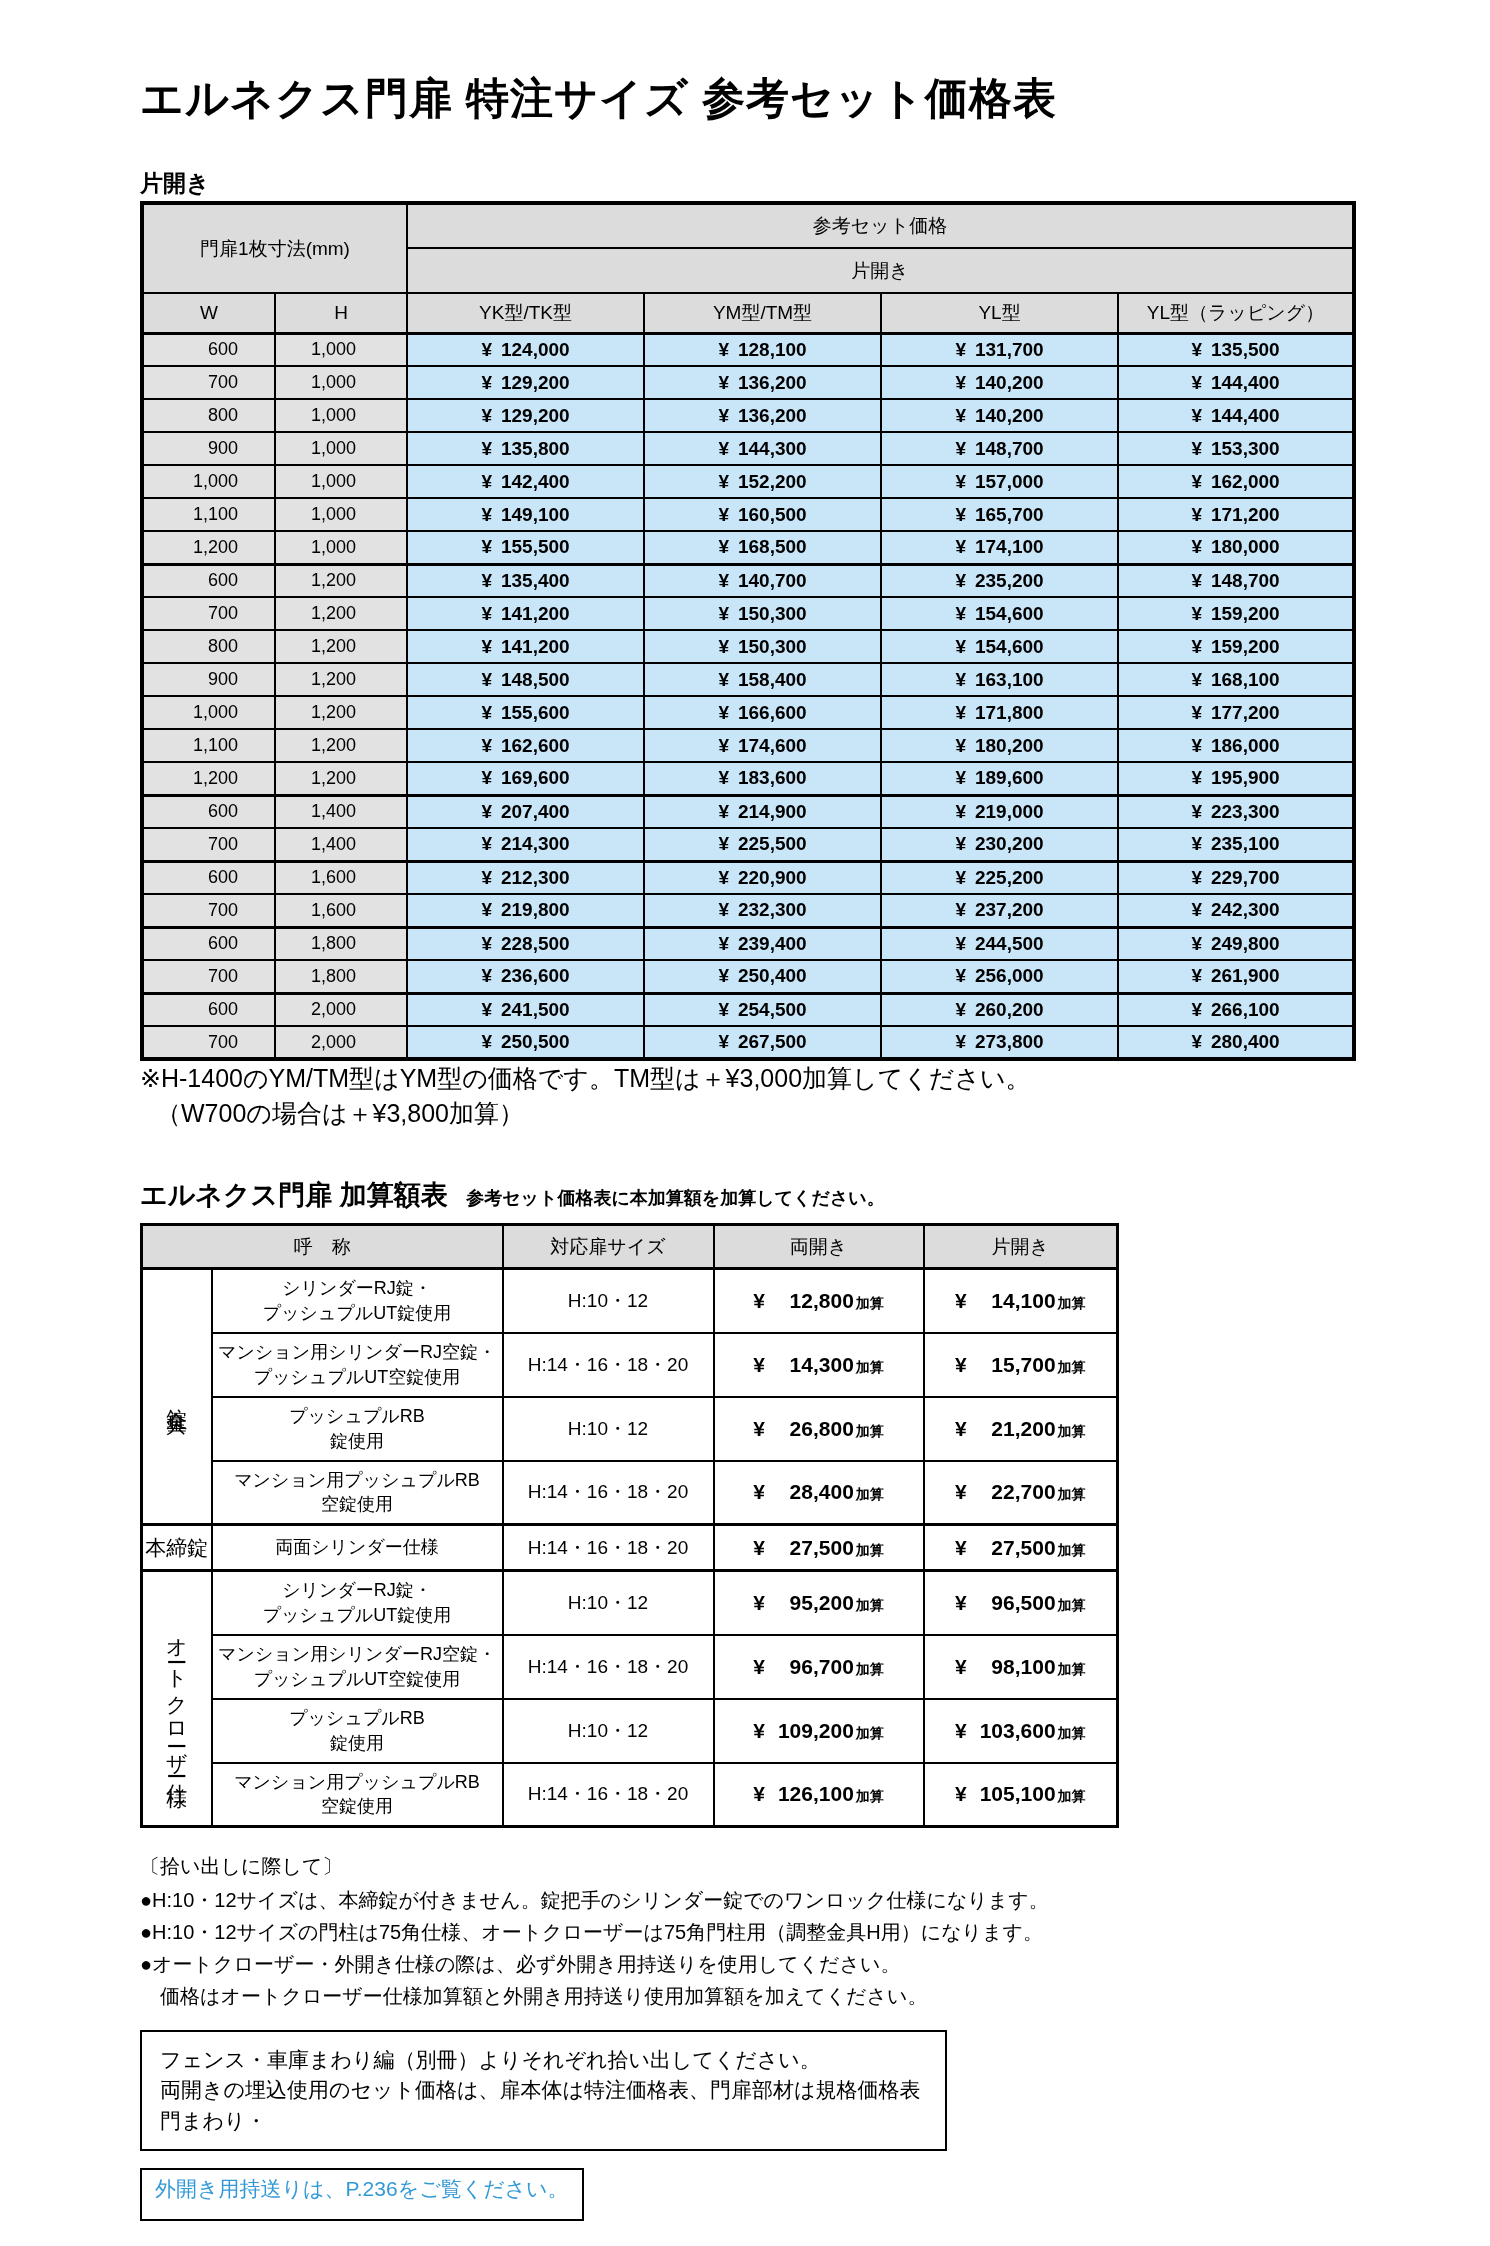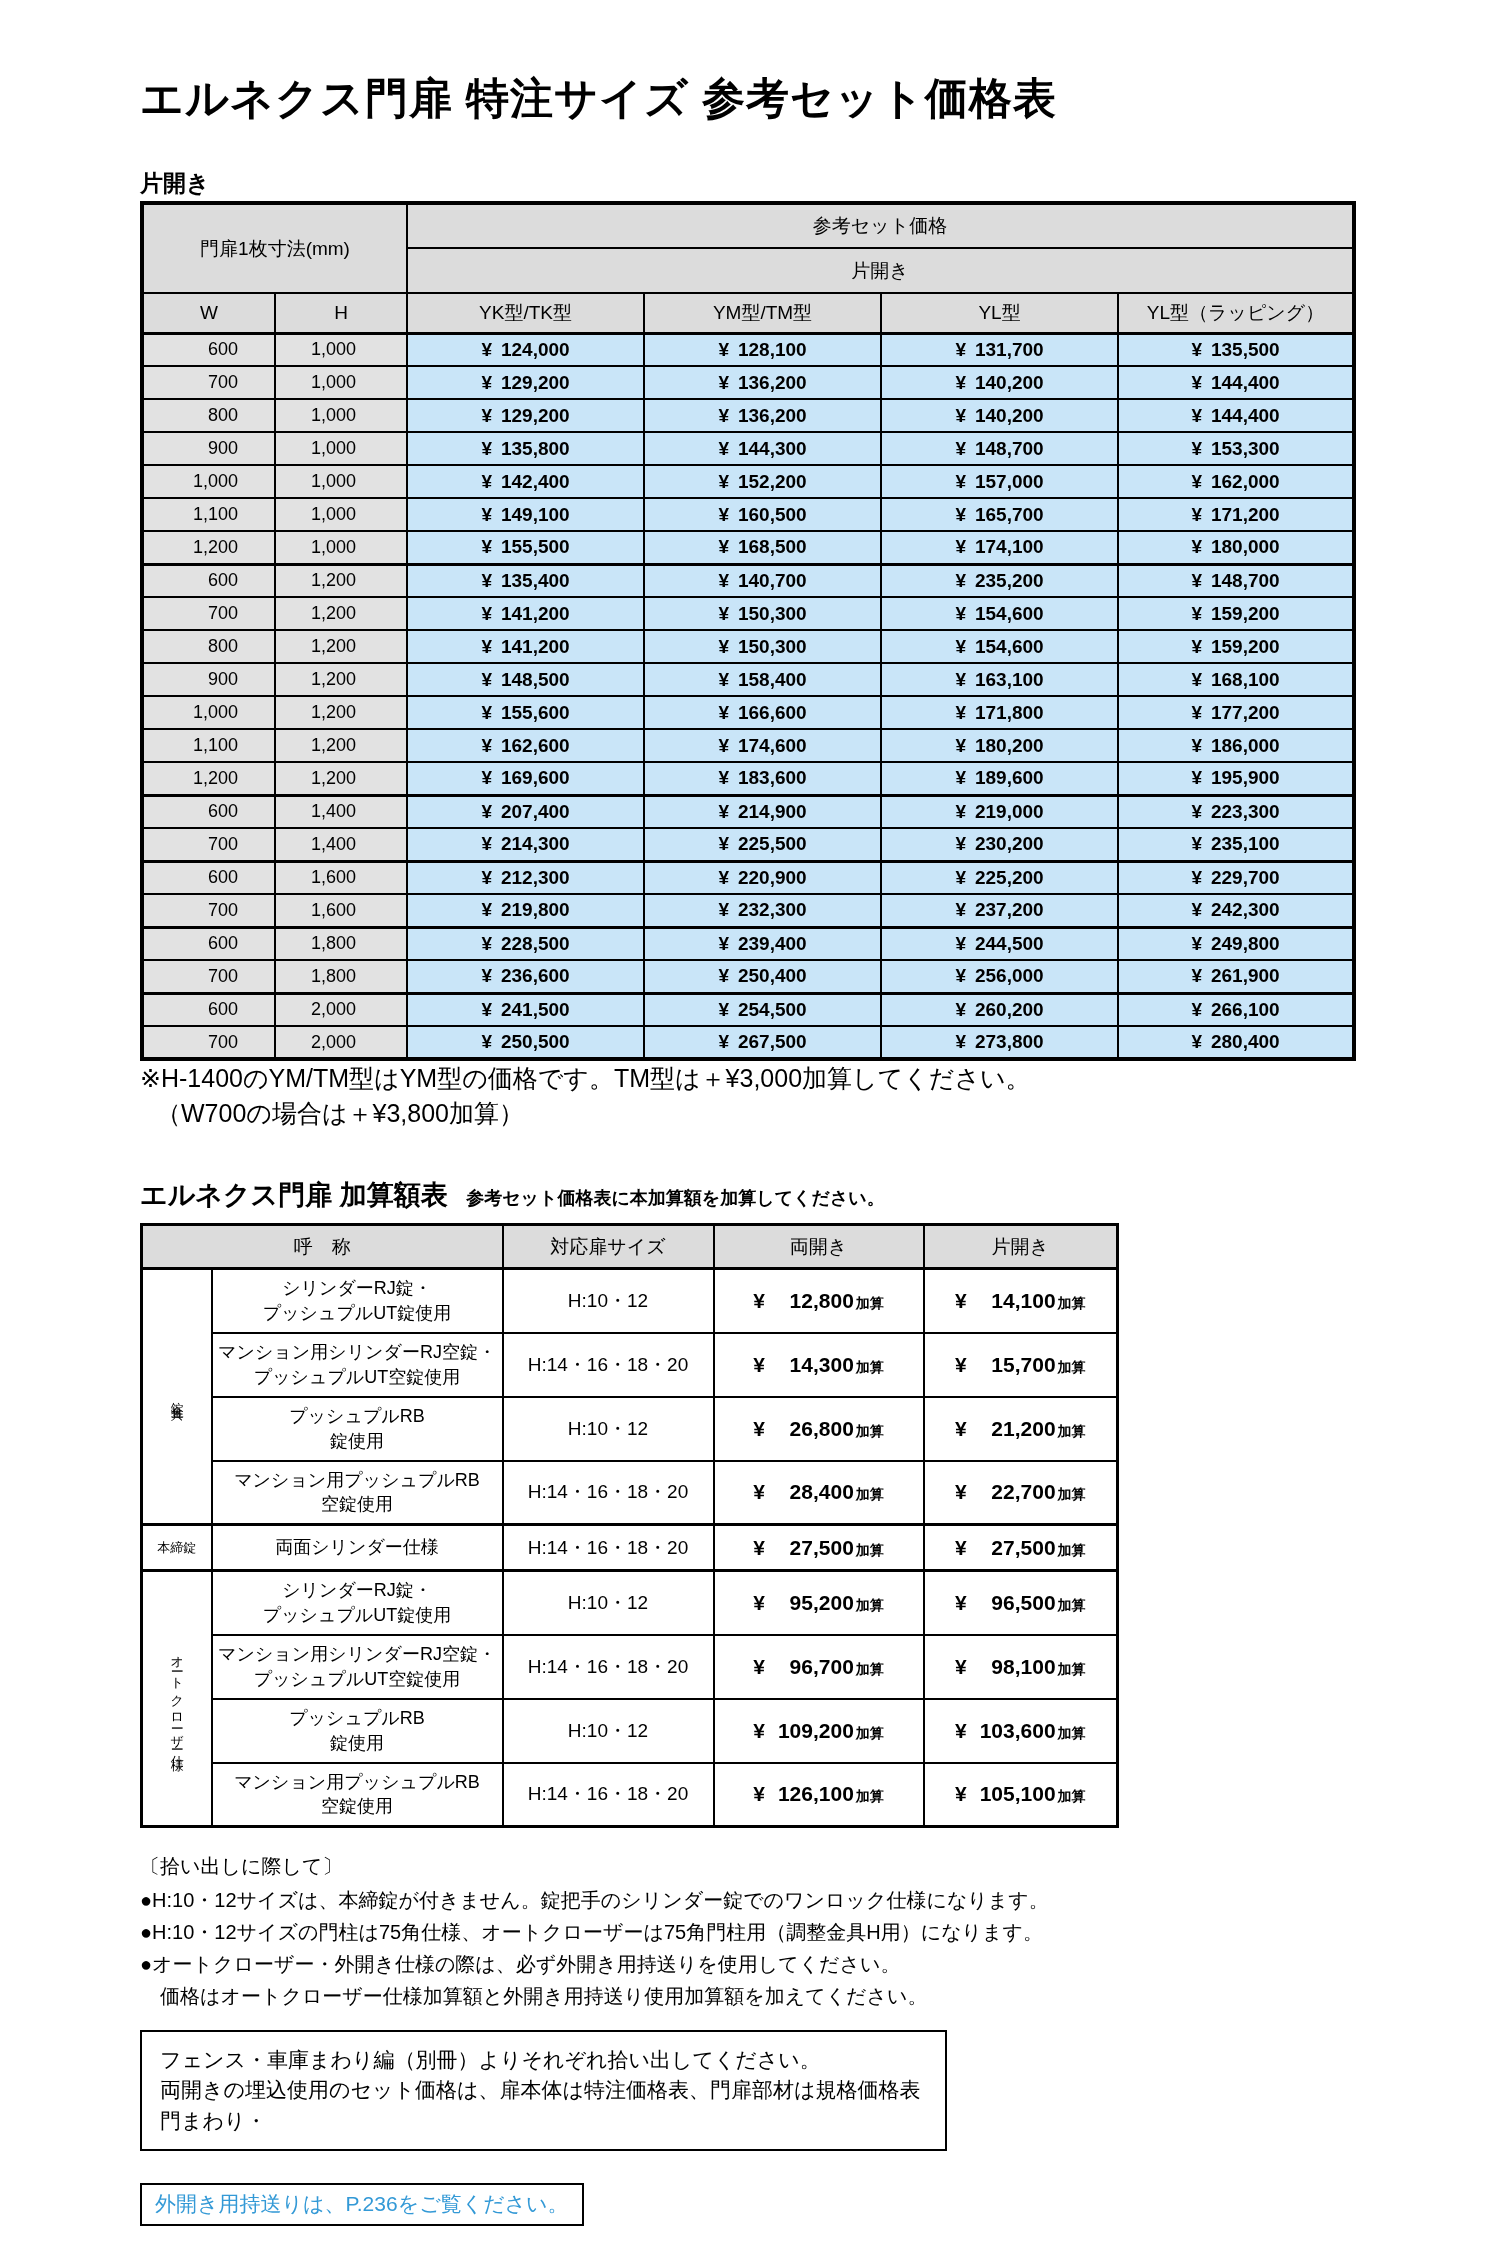--- a/index.html
+++ b/index.html
@@ -35,38 +35,38 @@
   .t1-note .nline2 { padding-left:16px; }
 
   .sec2-line { margin:46px 0 10px 0; }
   .sec2-heading { font-size:27px; font-weight:bold; }
   .sec2-lead { font-size:18px; font-weight:bold; margin-left:14px; }
 
   .t2 { width:976px; border:3px solid #000; }
   .t2 th, .t2 td { border:2px solid #000; padding:0; }
   .t2 tr.colhead th { background:var(--header-bg); font-weight:normal; font-size:19px; height:44px; text-align:center; border-bottom:3px solid #000; }
   .t2 td { text-align:center; }
-  .t2 .grp { font-weight:normal; font-size:13px; background:#fff; text-align:center; vertical-align:middle;margin-top:30px; }
+  .t2 .grp { font-weight:normal; font-size:21px; background:#fff; text-align:center; vertical-align:middle;margin-top:30px; }
   .t2 .grp.vert { writing-mode:vertical-rl; text-orientation:upright; letter-spacing:3px; padding:6px 0; }
   .t2 .name { font-size:18px; line-height:1.35; }
   .t2 .size { font-size:19px; }
   .t2 .price { font-size:21px; font-weight:bold; white-space:nowrap; }
   .t2 .price .yen { margin-right:3px; }
   .t2 .price .amt { display:inline-block; min-width:86px; text-align:right; }
   .t2 .price .suffix { font-size:14px; margin-left:2px; }
   .t2 tr.row2 td { height:64px; }
   .t2 tr.row1 td { height:46px; }
   .t2 tr.group-start td, .t2 tr.group-start th { border-top:3px solid #000; }
 
   .pickup { margin-top:22px; font-size:20px; line-height:1.6; }
   .pickup .pk-title { margin-bottom:2px; }
 
   .boxed-note { margin-top:18px; width:807px; border:2px solid #000; padding:13px 18px; font-size:21px; line-height:1.45; }
 
-  .blue-note-box { display:inline-block; margin-top:32px; border:2px solid #000; padding:5px 13px 6px 13px;
+  .blue-note-box { display:inline-block; margin-top:17px; border:2px solid #000; padding:5px 13px 16px 13px;
     color:var(--note-blue); font-size:21px; }
 </style>
 </head>
 <body style="--price-bg: #c9e5f8; --size-bg: #e2e2e2; --header-bg: #dcdcdc; --note-blue: #3399d6;">
 
 <div class="content">
 
   <h1 class="page-title">エルネクス門扉 特注サイズ 参考セット価格表</h1>
 
   <div class="sec1-heading">片開き</div>

